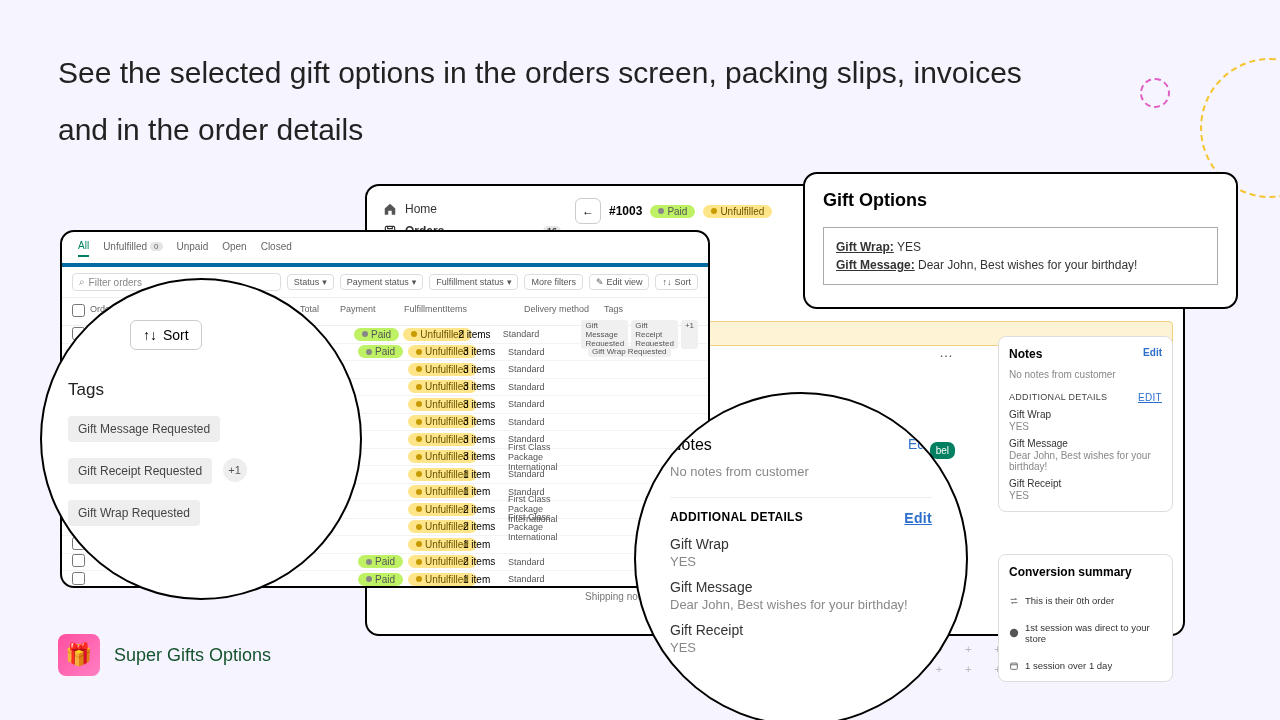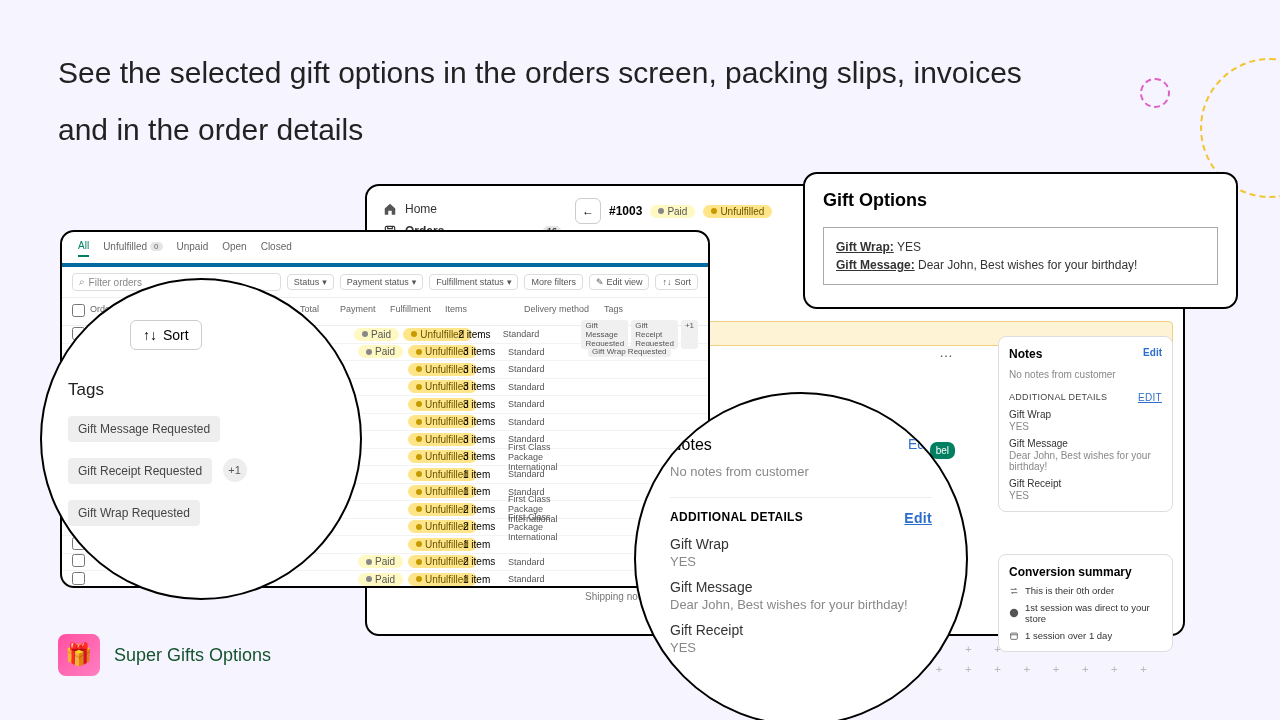--- a/index.html
+++ b/index.html
@@ -12,55 +12,55 @@
   
   .win-back { position: absolute; top: 184px; left: 365px; width: 820px; height: 452px; background: #fff; border: 2px solid #000; border-radius: 14px; }
   .back-side { position: absolute; top: 12px; left: 10px; width: 190px; }
   .nav-row { display:flex; align-items:center; gap:8px; padding:4px 6px; font-size:12px; color:#333;text-align:right; }
   .nav-row svg { width:14px; height:14px; }
   .nav-badge { background:#e5e5e5; border-radius:8px; font-size:9px; padding:0 4px; margin-left:auto; }
   .back-main { position:absolute; top:12px; left:208px; right:10px; }
   .order-header { display:flex; align-items:center; gap:8px; font-size:12px; }
   .btn-back { width:26px; height:26px; border:1px solid #ccc; border-radius:6px; display:flex; align-items:center; justify-content:center; cursor:pointer; }
   .pill { font-size:10px; border-radius:10px; padding:1px 8px; display:inline-flex; align-items:center; gap:3px;}
-  .pill.paid { background:#fef9c3; color:#555; }
+  .pill.paid { background:#bef264; color:#555; }
   .pill.paid::before { content:''; width:6px;height:6px;border-radius:50%;background:#888; }
   .pill.unf { background:#ffe58a; color:#6b5500; }
   .pill.unf::before { content:''; width:6px;height:6px;border-radius:50%;background:#c79a00; }
   .bar { margin-top:10px; font-size:10px; color:#777; }
   .test-mode { margin-top:76px; background:#fff3d6; border:1px solid #f0d080; font-size:10px; padding:6px; border-radius:4px; color:#7a5b00; }
   .row-small { display:flex; justify-content:space-between; font-size:10px; color:#555; margin-top:38px; padding:0 2px; }
   .more-icon { position:absolute; top:158px; right:230px; font-size:14px; color:#555; }
   .lbl-chip { position:absolute; top:256px; right:228px; background:#008060; color:#fff; font-size:10px; padding:3px 6px; border-radius:7px; }
   .ship-txt { position:absolute; bottom:32px; left:218px; font-size:10px; color:#777; }
 
   
   .side-card { position:absolute; right:10px; width:175px; border:1px solid #ddd; border-radius:8px; padding:10px; background:#fff; font-size:10px; }
   .sc-notes { top:150px; }
   .sc-conv { top:368px; }
   .sc-head { font-weight:600; font-size:12px; display:flex; justify-content:space-between; }
   .sc-edit { color:#2c6ecb; font-size:10px; cursor:pointer; }
   .sc-sub { color:#888; margin-top:8px; }
   .sc-sec { font-size:9px; text-transform:uppercase; letter-spacing:0.3px; color:#444; margin-top:12px; display:flex; justify-content:space-between;}
   .sc-lbl { color:#333; margin-top:6px; font-size:10px; }
   .sc-val { color:#888; margin-top:1px; font-size:10px; }
-  .conv-row { display:flex; gap:6px; align-items:center; margin-top:6px; color:#333; font-size:9.5px;}
+  .conv-row { display:flex; gap:6px; align-items:center; margin-top:16px; color:#333; font-size:9.5px;}
   .conv-row svg { width:10px; height:10px; flex-shrink:0; }
 
   
   .win-orders { position: absolute; top: 230px; left: 60px; width: 650px; height: 358px; background:#fff; border:2px solid #000; border-radius:14px; overflow:hidden; font-size:10px; }
   .tabs { display:flex; gap:14px; padding:8px 16px 6px; border-bottom:4px solid #0369a1; font-size:10px; }
   .tab { color:#666; padding-bottom:4px; display:flex; gap:3px; align-items:center;}
   .tab.active { color:#008060; border-bottom:2px solid #008060; font-weight:500; }
   .tab .cnt { background:#e5e5e5; border-radius:6px; padding:0 4px; font-size:8px; }
   .filters { display:flex; gap:6px; padding:6px 10px; align-items:center; border-bottom:1px solid #eee; }
   .search { flex:1; display:flex; align-items:center; gap:4px; border:1px solid #ddd; border-radius:4px; padding:2px 6px; color:#888; }
   .fbtn { border:1px solid #ddd; border-radius:4px; padding:2px 6px; font-size:9px; color:#555; display:flex; gap:3px; align-items:center; cursor:pointer; }
   .table-head { display:flex; padding:6px 10px; color:#666; font-size:9px; border-bottom:1px solid #eee; }
-  .th-chk { width:18px; } .th-ord{width:210px;} .th-tot{width:40px;} .th-pay{width:50px;} .th-ful{width:55px;} .th-itm{width:45px;} .th-del{width:80px;margin-left:34px;} .th-tag{flex:1;}
+  .th-chk { width:18px; } .th-ord{width:210px;} .th-tot{width:40px;} .th-pay{width:50px;} .th-ful{width:55px;text-align:right;} .th-itm{width:45px;} .th-del{width:80px;margin-left:34px;} .th-tag{flex:1;}
   .trow { display:flex; padding:4px 10px; border-bottom:1px solid #f3f3f3; align-items:center; height:17.5px; }
   .trow input[type=checkbox]{ margin-right:6px; }
   .td-ord{width:228px;} .td-tot{width:40px;} .td-pay{width:50px;} .td-ful{width:55px;} .td-itm{width:45px;} .td-del{width:80px;font-size:9px;color:#555;} .td-tag{flex:1;display:flex;gap:3px;}
   .mini-tag { background:#f0f0f0; border-radius:3px; padding:1px 4px; font-size:8px; color:#555; }
 
   
   .popup-gift { position:absolute; top:172px; right:42px; width:435px; background:#fff; border:2px solid #000; border-radius:14px; padding:16px 18px 22px; z-index:20; }
   .popup-gift h3 { font-size:18px; font-weight:700; }
   .gift-box { border:1px solid #aaa; margin-top:16px; padding:10px 12px; font-size:12px; line-height:1.5; color:#333; }
   .gift-box b { font-weight:700; text-decoration:underline; }

